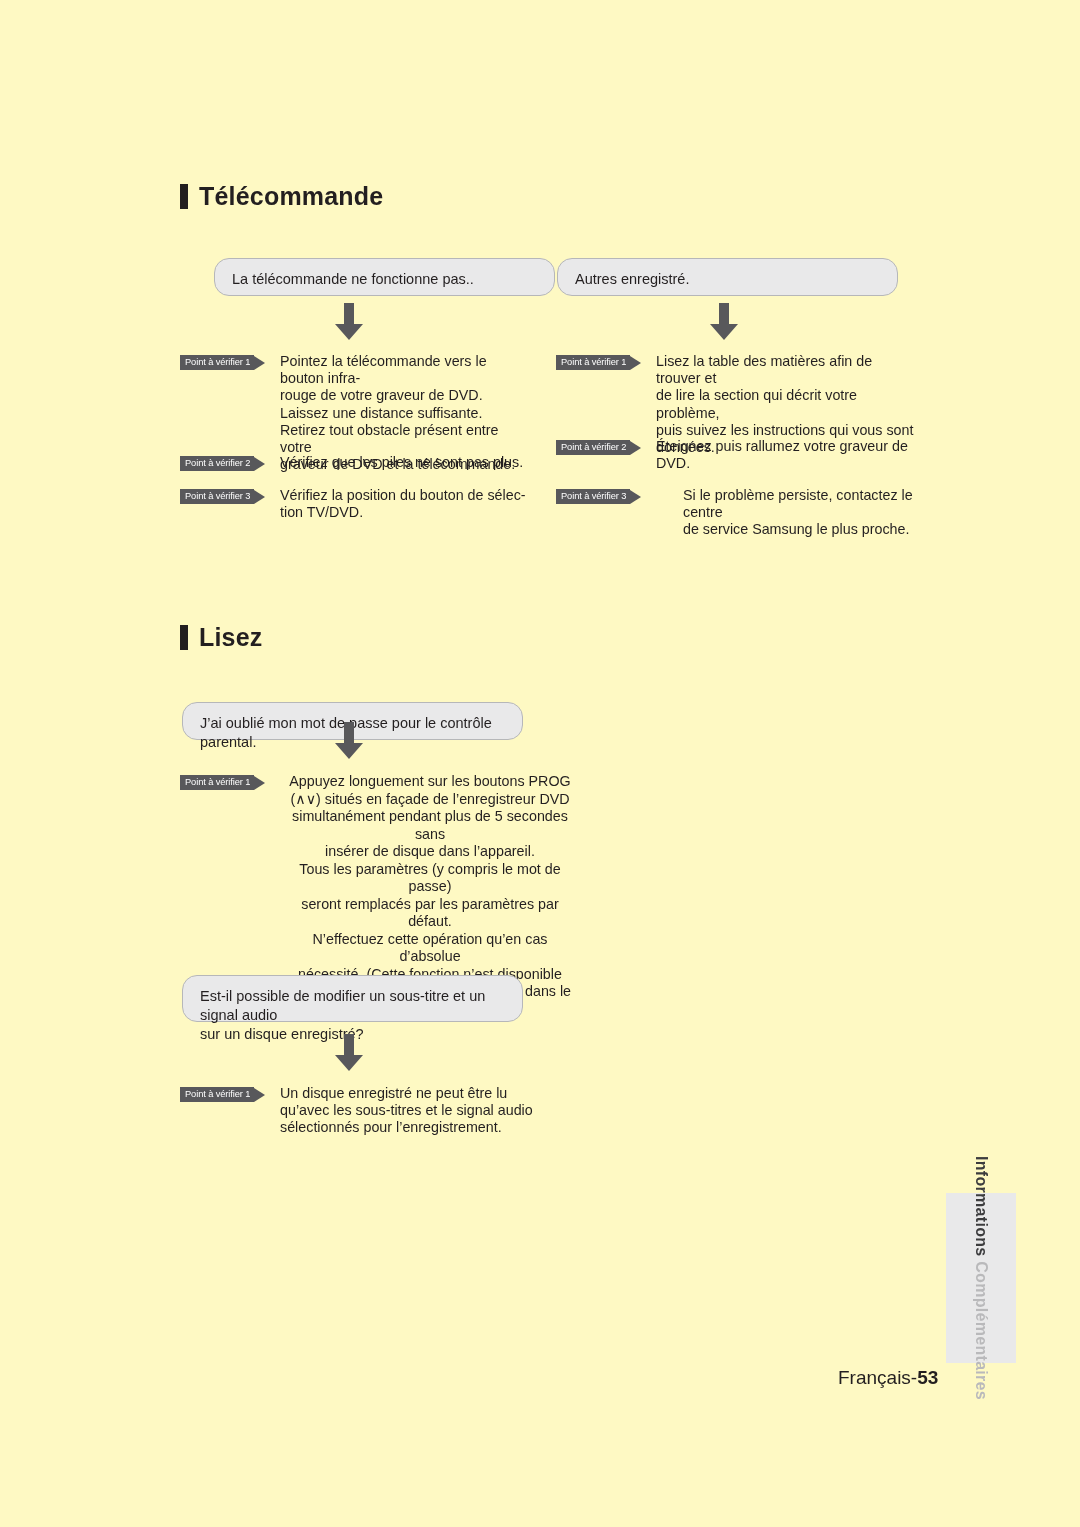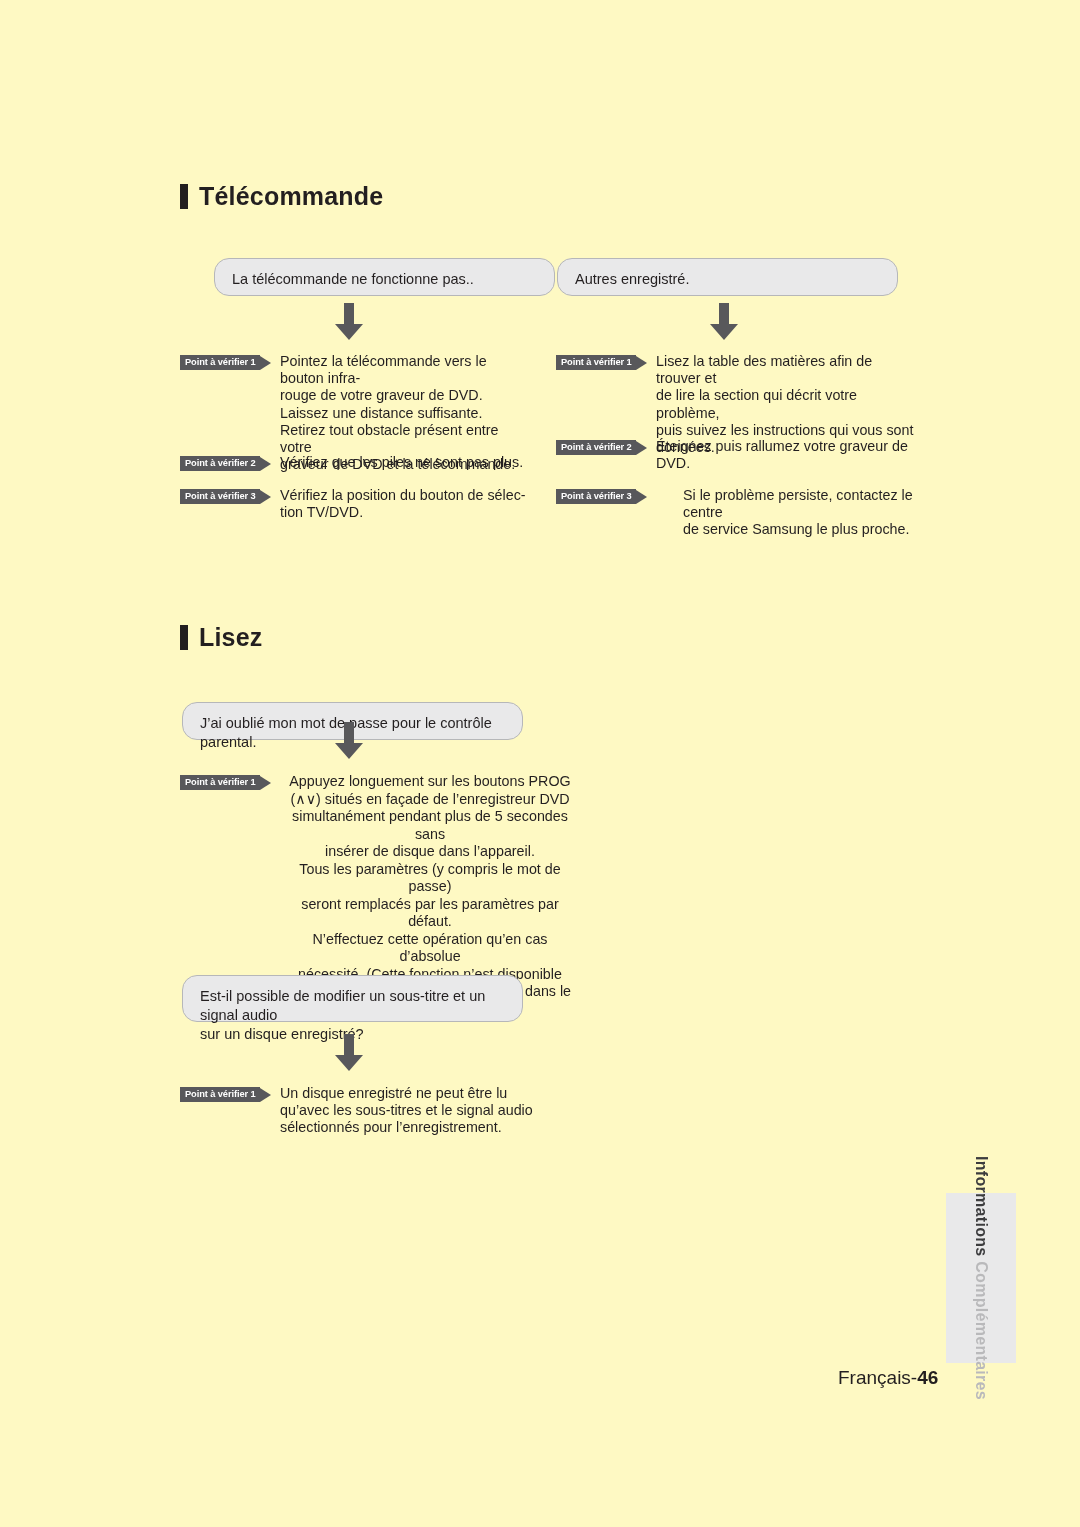--- a/index.html
+++ b/index.html
@@ -82,21 +82,21 @@
     background: #58585b;
     height: 15px;
     display: flex;
     align-items: center;
     padding: 0 4px 0 5px;
     box-sizing: border-box;
   }
   .badge-label {
     color: #ffffff;
     font-size: 9.3px;
-    font-weight: bold;
+    font-weight: normal;
     line-height: 1;
     white-space: nowrap;
     letter-spacing: -0.1px;
   }
   .badge-tip {
     width: 0;
     height: 0;
     border-top: 7.5px solid transparent;
     border-bottom: 7.5px solid transparent;
     border-left: 11px solid #58585b;
@@ -298,16 +298,16 @@
   </div>
 
   <div class="side-tab" style="left:946px; top:1193px; width:70px; height:170px;">
     <div class="side-tab-inner">
       <span class="tab-strong">Informations</span>
       <span class="tab-light">Complémentaires</span>
     </div>
   </div>
 
   <div class="footer" style="left:838px; top:1367px;">
-    <span>Français-</span><b>46</b>
+    <span>Français-</span><b>53</b>
   </div>
 
 </div>
 
 </body></html>

